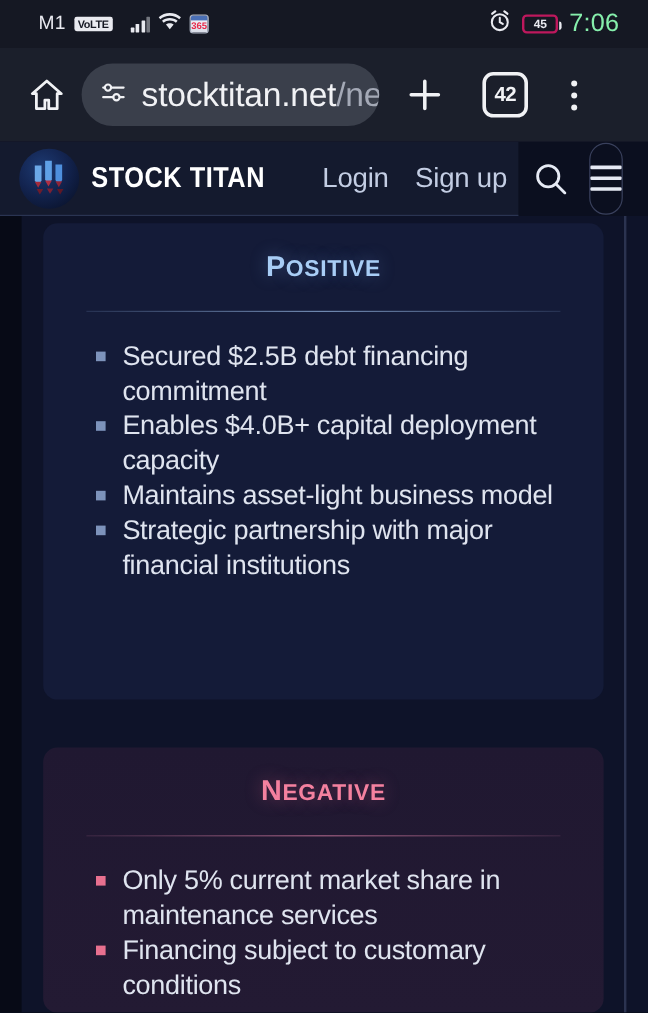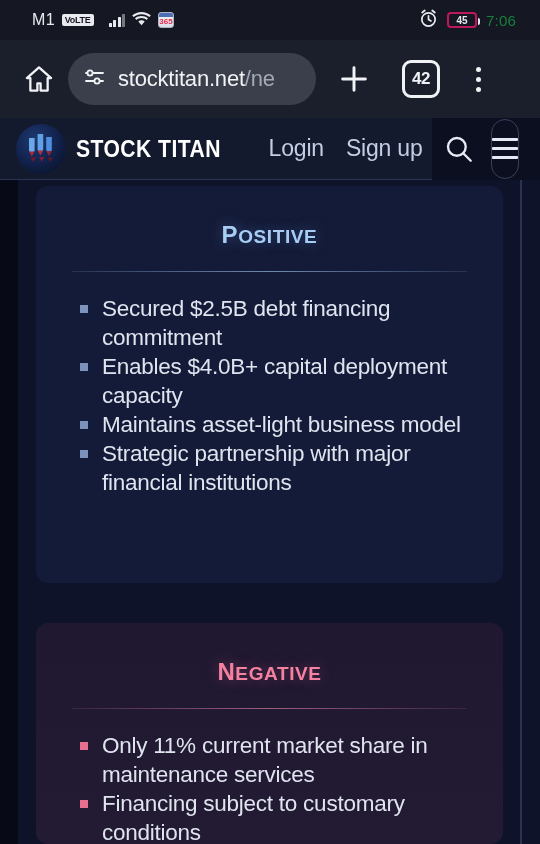--- a/index.html
+++ b/index.html
@@ -44,35 +44,35 @@
   .appicon span{ position:relative; top:2px; }
   .battery {
     width:30px; height:16px; border:2px solid #be185d; border-radius:4px;
     display:flex; align-items:center; justify-content:center;
     color:#e9eaf0; font-size:10px; font-weight:bold; position:relative;
   }
   .battery::after{
     content:""; position:absolute; right:-5px; top:4px;
     width:2.5px; height:7px; background:#e9eaf0; border-radius:0 2px 2px 0;
   }
-  .clock { color:#15803d; font-size:15px; letter-spacing:.2px; }
+  .clock { color:#86efac; font-size:21px; letter-spacing:.2px; }
 
   
   .chrome {
     position:absolute; top:40px; left:0; width:540px; height:78px;
     background:#1b1f2b;
     display:flex; align-items:center; padding:0 16px;
   }
   .home-btn { width:46px; height:46px; display:flex; align-items:center; justify-content:center; }
   .urlbar {
     flex:0 0 auto; width:248px; height:52px; margin-left:6px;
     background:#3a3f4b; border-radius:26px;
     display:flex; align-items:center; padding:0 16px; gap:12px; overflow:hidden;
   }
-  .urltext { font-size:22px; color:#f1f2f5; white-space:nowrap; letter-spacing:-.2px; }
+  .urltext { font-size:28px; color:#f1f2f5; white-space:nowrap; letter-spacing:-.2px; }
   .urltext .dim { color:#a4a9b6; }
   .plus-btn { width:52px; height:52px; margin-left:12px; display:flex; align-items:center; justify-content:center; }
   .tabs-btn {
     width:38px; height:38px; margin-left:22px;
     border:3px solid #f1f2f5; border-radius:9px;
     display:flex; align-items:center; justify-content:center;
     color:#f1f2f5; font-size:17px; font-weight:bold; letter-spacing:-.5px;
   }
   .menu-btn { width:44px; height:52px; margin-left:16px; display:flex; flex-direction:column;
     align-items:center; justify-content:center; gap:5px; }
@@ -118,21 +118,21 @@
 
   .card {
     position:absolute; left:36px; width:467px;
     border-radius:12px; overflow:hidden;
   }
   .card.positive { top:6px; height:397px; background:#141b38; }
   .card.negative { top:443px; height:221px;
     background:linear-gradient(180deg,#201831 0%,#231a33 100%); }
 
   .card-title {
-    text-align:center; padding-top:26px;
+    text-align:center; padding-top:14px;
     font-family:"Liberation Sans Narrow","Liberation Sans",sans-serif;
     font-size:27px; font-weight:bold; letter-spacing:.6px;
     font-variant:small-caps; text-transform:lowercase;
   }
   .card.positive .card-title { color:#a8cdf5; text-shadow:0 0 14px rgba(120,170,240,.35); }
   .card.negative .card-title { color:#f4819f; text-shadow:0 0 14px rgba(240,110,150,.35); }
   .card-title::first-letter { font-size:34px; }
 
   .divider { height:1px; margin:20px 36px 0 36px; }
   .card.positive .divider { background:linear-gradient(90deg,rgba(140,175,225,.15),rgba(160,195,240,.65),rgba(140,175,225,.15)); }
@@ -269,19 +269,19 @@
         <li>Enables $4.0B+ capital deployment capacity</li>
         <li>Maintains asset-light business model</li>
         <li>Strategic partnership with major financial institutions</li>
       </ul>
     </div>
 
     <div class="card negative">
       <div class="card-title">Negative</div>
       <div class="divider"></div>
       <ul class="bullets">
-        <li>Only 11% current market share in maintenance services</li>
+        <li>Only 5% current market share in maintenance services</li>
         <li>Financing subject to customary conditions</li>
       </ul>
     </div>
   </div>
 
 </div>
 
 </body></html>

